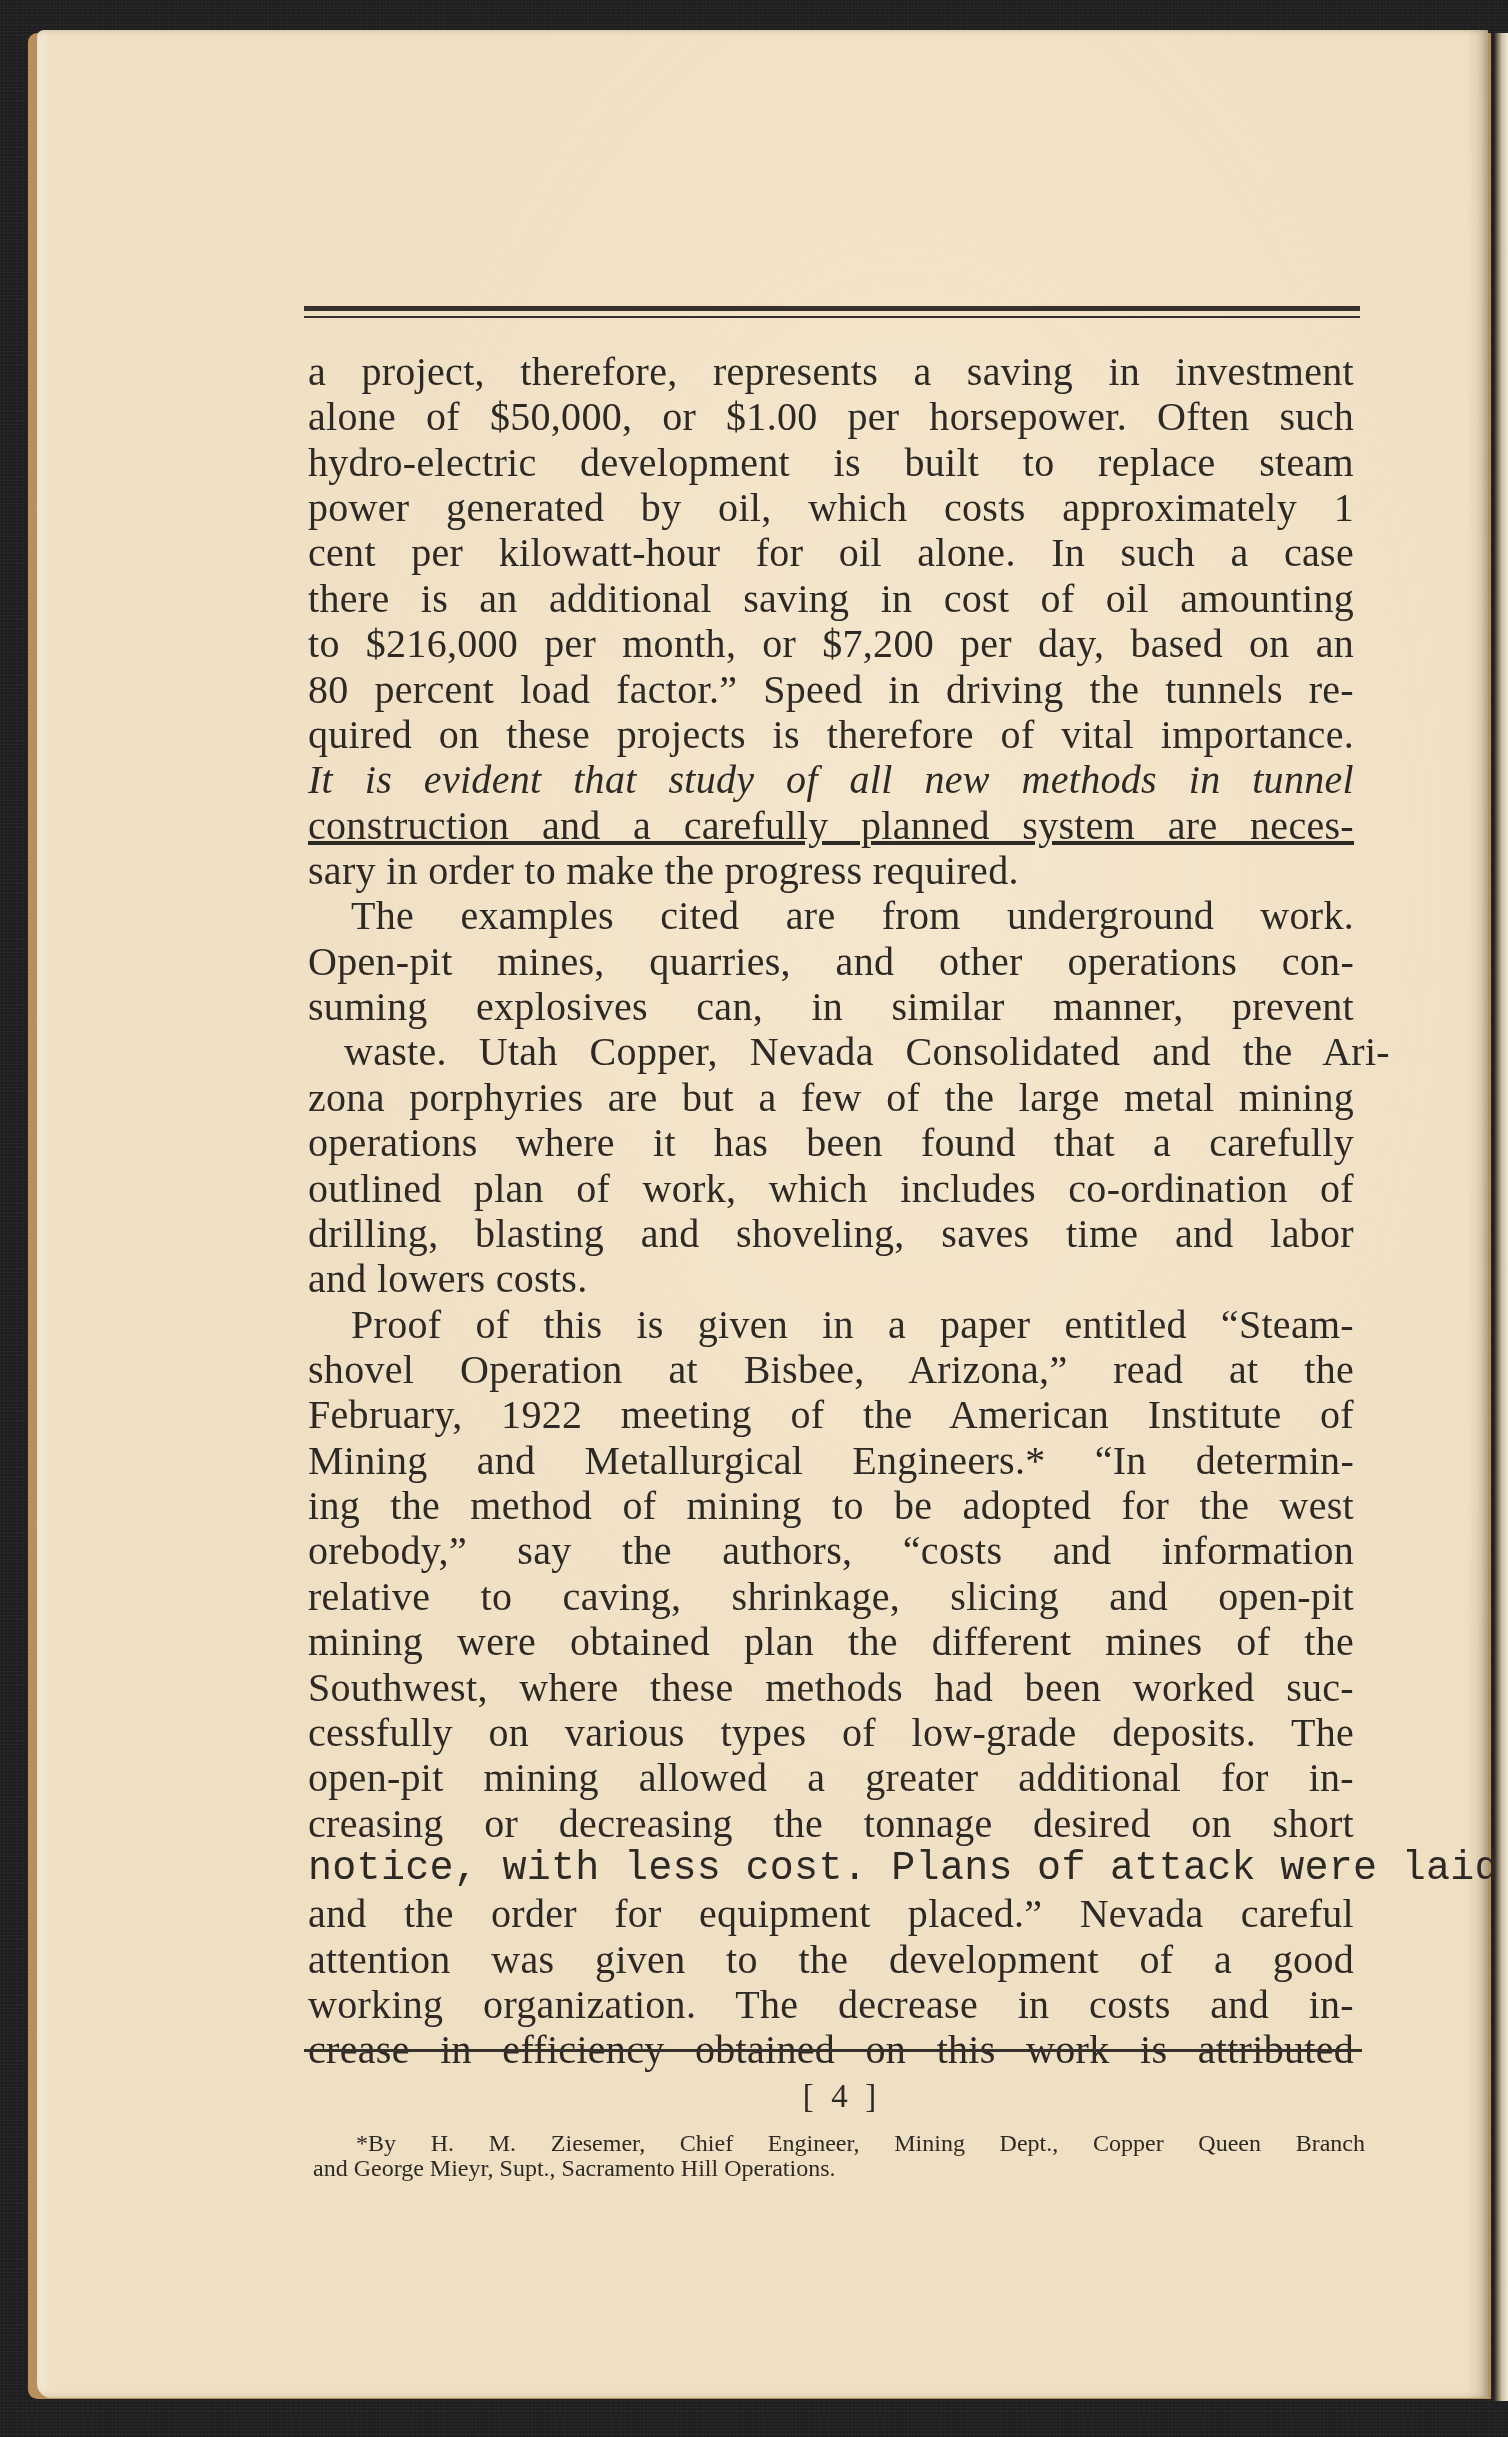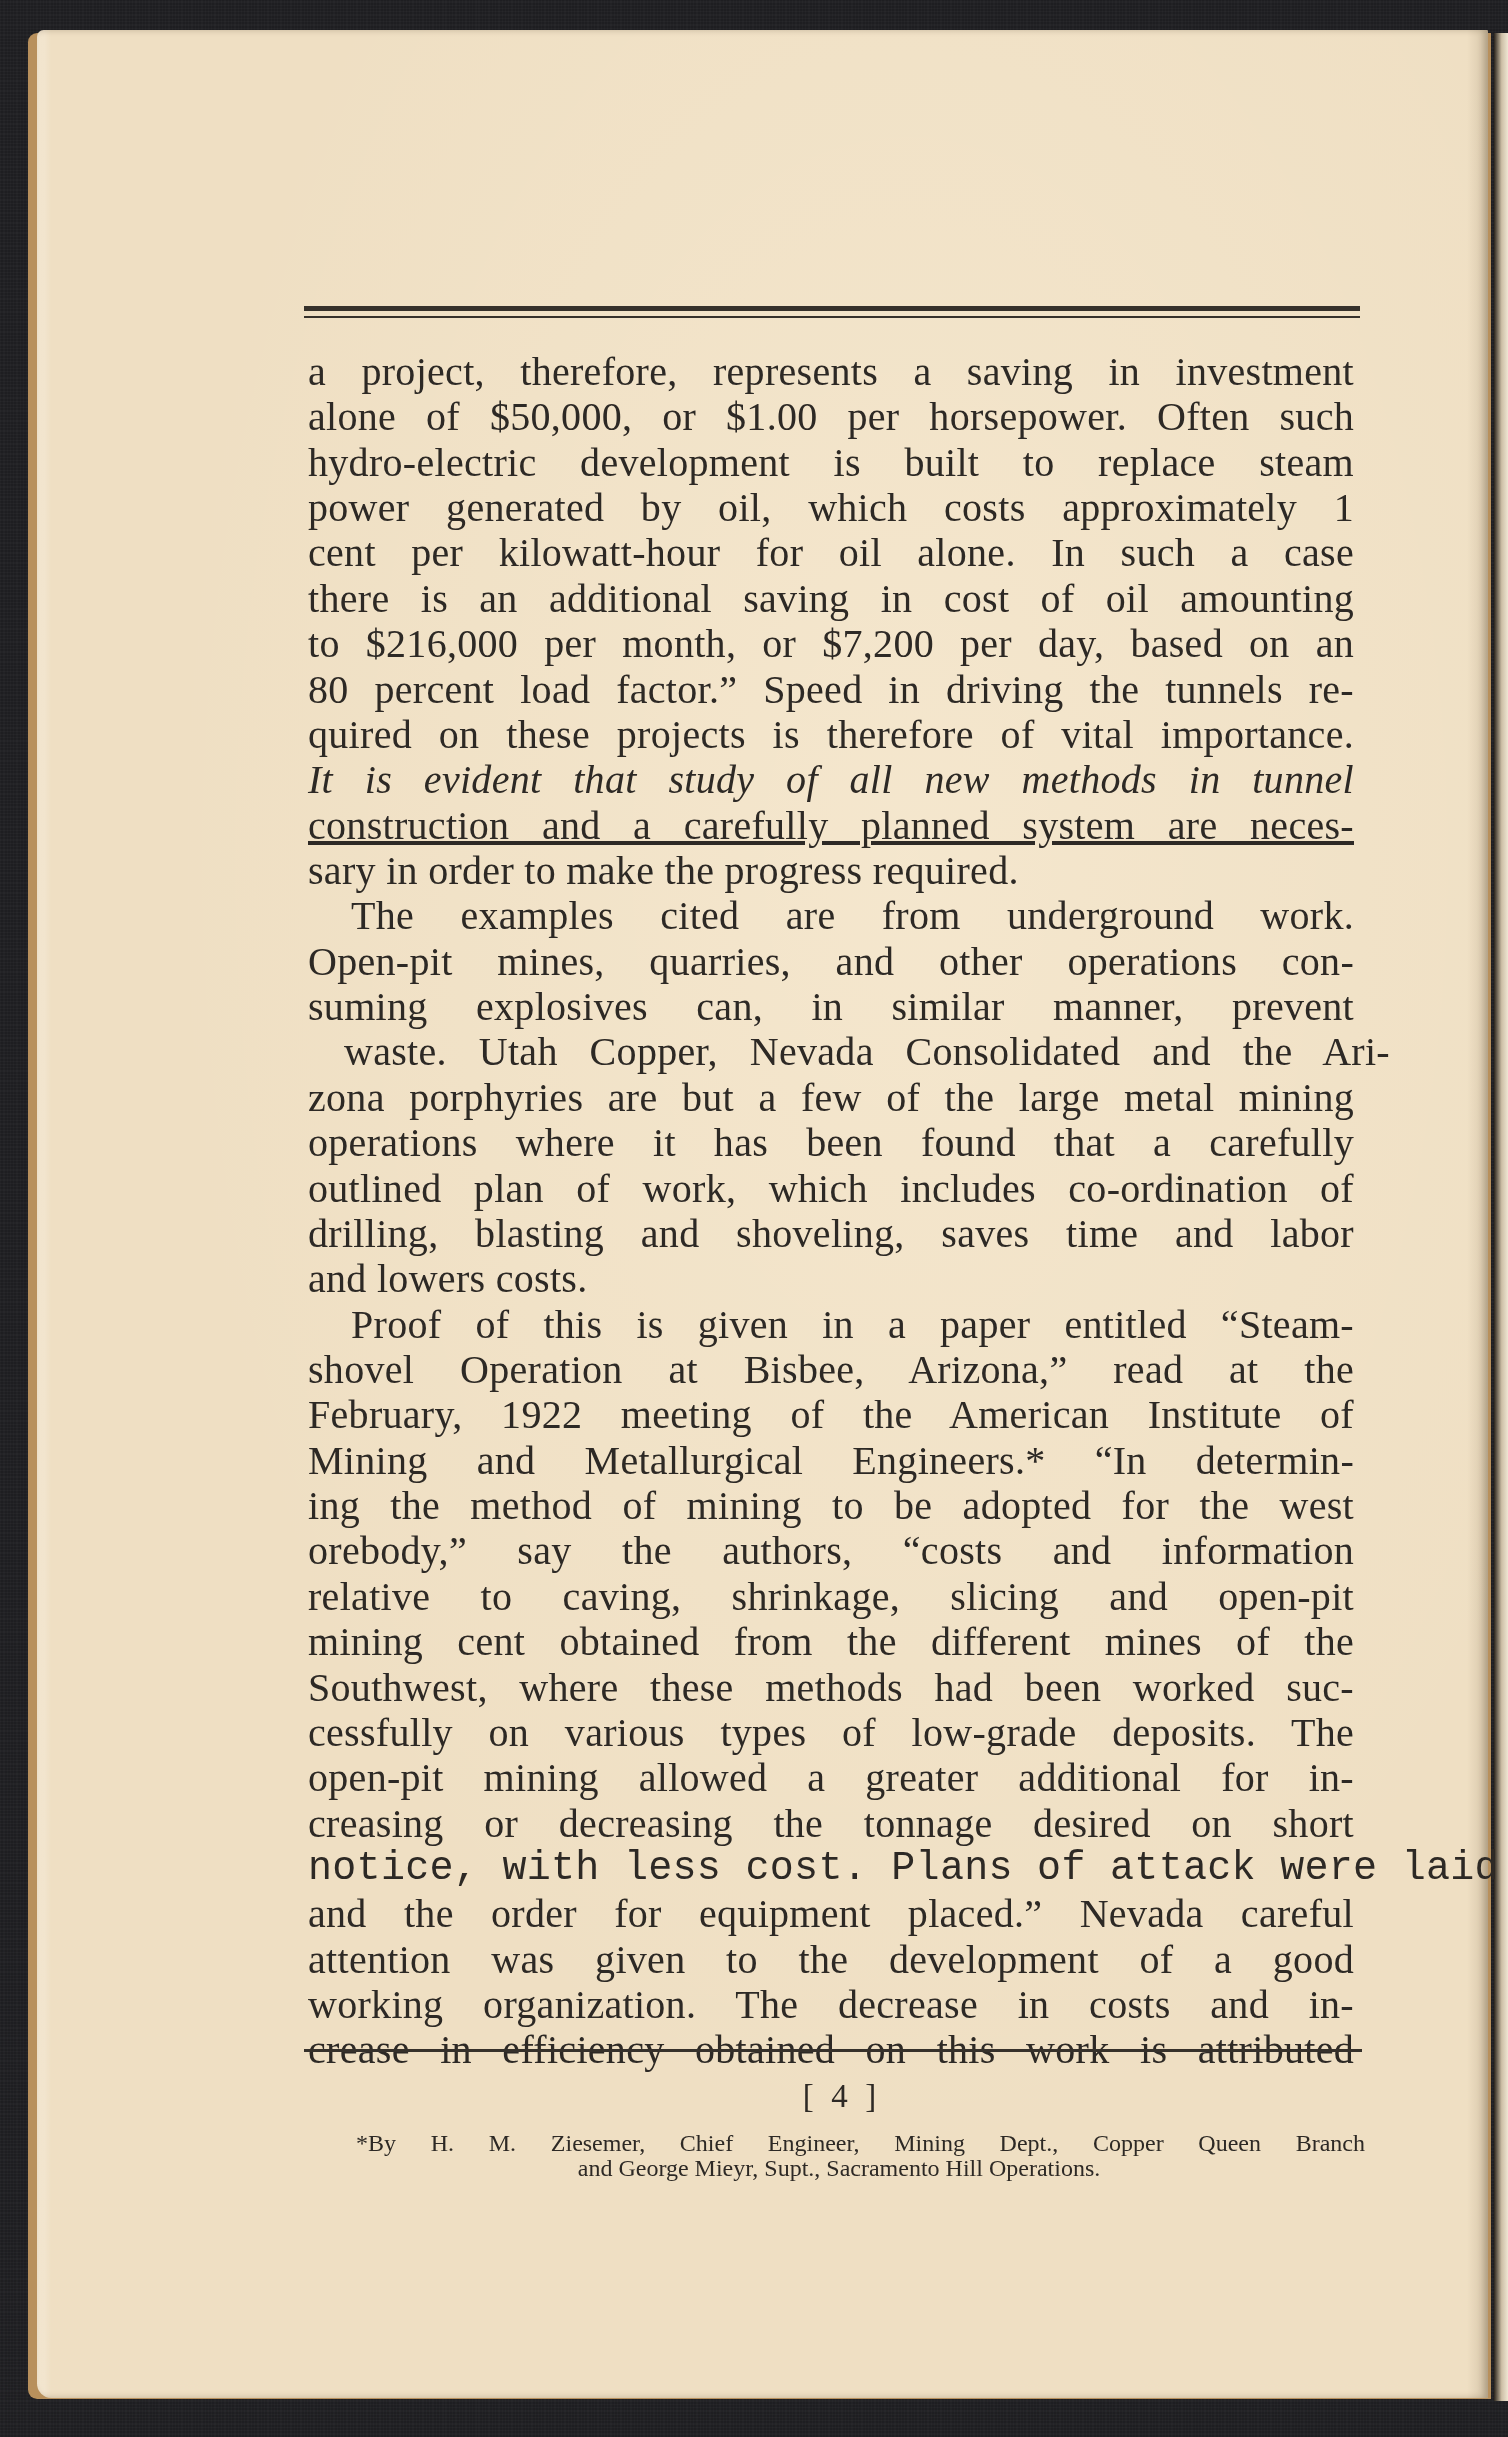--- a/index.html
+++ b/index.html
@@ -55,21 +55,21 @@
   .footnote {
     position: absolute; left: 313px; width: 1052px;
     font-family: "Liberation Serif", "DejaVu Serif", serif;
     font-size: 24px; color: #2d2925;
   }
   .footnote .fline {
     position: absolute; left: 0; width: 100%; height: 26px; line-height: 26px;
     white-space: nowrap;
   }
   .footnote .fline.first { left: 43px; width: calc(100% - 43px); text-align: justify; text-align-last: justify; }
-  .footnote .fline.second { text-align: center; }
+  .footnote .fline.second { text-align: left; }
 </style>
 </head>
 <body>
 
 <div class="next-page-sliver"></div>
 <div class="page-edge"></div>
 
 <div class="page">
 </div>
 
@@ -99,21 +99,21 @@
     <div class="line" style="top: 1166px;">outlined plan of work, which includes co-ordination of</div>
     <div class="line" style="top: 1211px;">drilling, blasting and shoveling, saves time and labor</div>
     <div class="line last" style="top: 1256px;">and lowers costs.</div>
     <div class="line indent" style="top: 1302px;">Proof of this is given in a paper entitled “Steam-</div>
     <div class="line" style="top: 1347px;">shovel Operation at Bisbee, Arizona,” read at the</div>
     <div class="line" style="top: 1392px;">February, 1922 meeting of the American Institute of</div>
     <div class="line" style="top: 1438px;">Mining and Metallurgical Engineers.*  “In determin-</div>
     <div class="line" style="top: 1483px;">ing the method of mining to be adopted for the west</div>
     <div class="line" style="top: 1528px;">orebody,” say the authors, “costs and information</div>
     <div class="line" style="top: 1574px;">relative to caving, shrinkage, slicing and open-pit</div>
-    <div class="line" style="top: 1619px;">mining cent obtained from the different mines of the</div>
+    <div class="line" style="top: 1619px;">mining were obtained plan the different mines of the</div>
     <div class="line" style="top: 1665px;">Southwest, where these methods had been worked suc-</div>
     <div class="line" style="top: 1710px;">cessfully on various types of low-grade deposits.  The</div>
     <div class="line" style="top: 1755px;">open-pit mining allowed a greater additional for in-</div>
     <div class="line" style="top: 1801px;">creasing or decreasing the tonnage desired on short</div>
     <div class="line" style="top: 1846px; font-family: Liberation Mono, monospace;">notice, with less cost.  Plans of attack were laid out</div>
     <div class="line" style="top: 1891px;">and the order for equipment placed.”  Nevada careful</div>
     <div class="line" style="top: 1937px;">attention was given to the development of a good</div>
     <div class="line" style="top: 1982px;">working organization.  The decrease in costs and in-</div>
     <div class="line" style="top: 2027px;">crease in efficiency obtained on this work is attributed</div>
   </div>

